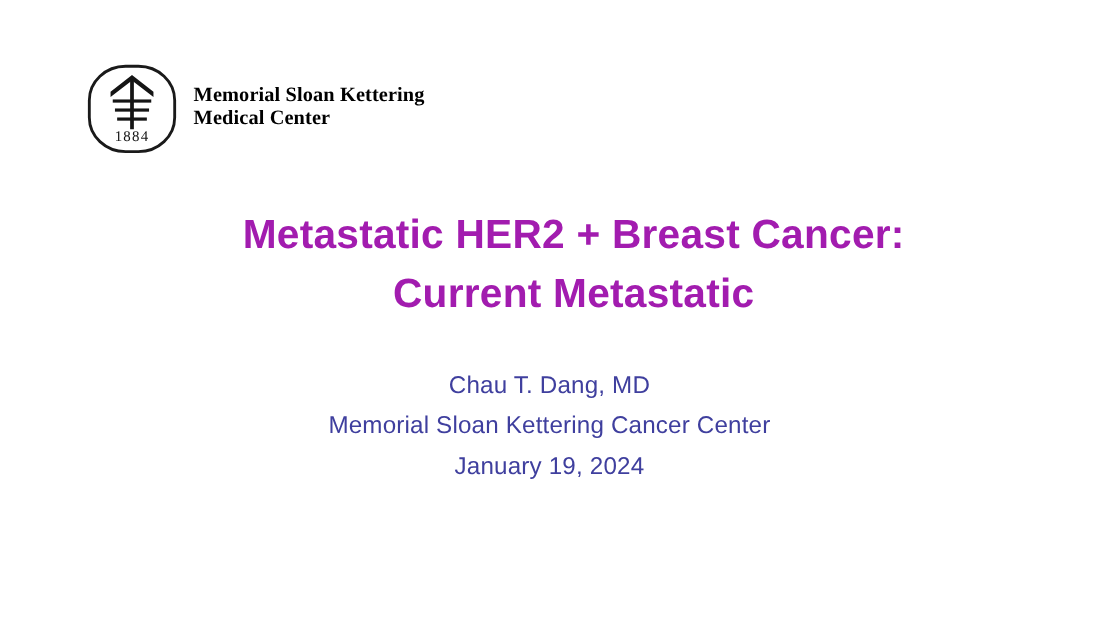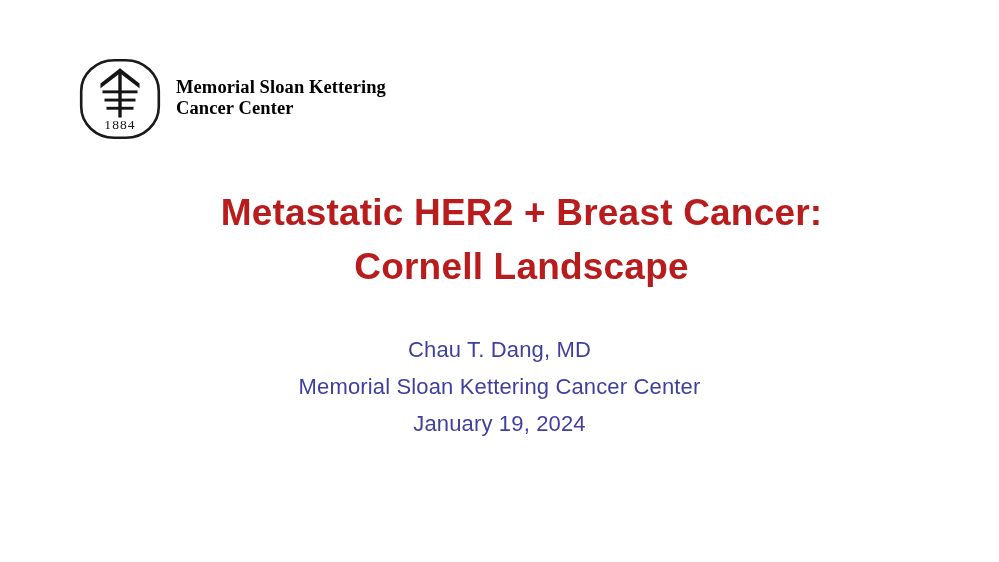--- a/index.html
+++ b/index.html
@@ -55,21 +55,21 @@
     left: 0;
     right: 0;
     top: 186px;
     text-align: center;
   }
   .title-line {
     font-family: "Liberation Sans", sans-serif;
     font-weight: bold;
     font-size: 37px;
     line-height: 54px;
-    color: #b91c1c;
+    color: #a21caf;
     letter-spacing: 0.2px;
     padding-left: 44px;
   }
 
   
   .subtitle-block {
     position: absolute;
     left: 0;
     right: 0;
     top: 331px;
@@ -100,26 +100,26 @@
       <path d="M 22.5 26.5 L 42 11.2 L 61.5 26.5 L 61.5 31.2 L 42 16.2 L 22.5 31.2 Z" fill="#151515"></path>
 
       <rect x="24.5" y="33.4" width="35" height="2.9" fill="#151515"></rect>
       <rect x="26.5" y="41.6" width="31" height="2.9" fill="#151515"></rect>
       <rect x="28.5" y="49.8" width="27" height="2.9" fill="#151515"></rect>
 
       <text x="42" y="71.5" text-anchor="middle" font-family="Liberation Serif, serif" font-size="13.5" letter-spacing="1.1" fill="#151515">1884</text>
     </svg>
 
     <div class="wordmark">Memorial Sloan Kettering
-Cancer Center</div>
+Medical Center</div>
   </div>
 
   <div class="title-block">
     <div class="title-line">Metastatic HER2 + Breast Cancer:</div>
-    <div class="title-line">Cornell Landscape</div>
+    <div class="title-line">Current Metastatic</div>
   </div>
 
   <div class="subtitle-block">
     <div class="subtitle-line">Chau T. Dang, MD</div>
     <div class="subtitle-line">Memorial Sloan Kettering Cancer Center</div>
     <div class="subtitle-line">January 19, 2024</div>
   </div>
 
 </div>
 

